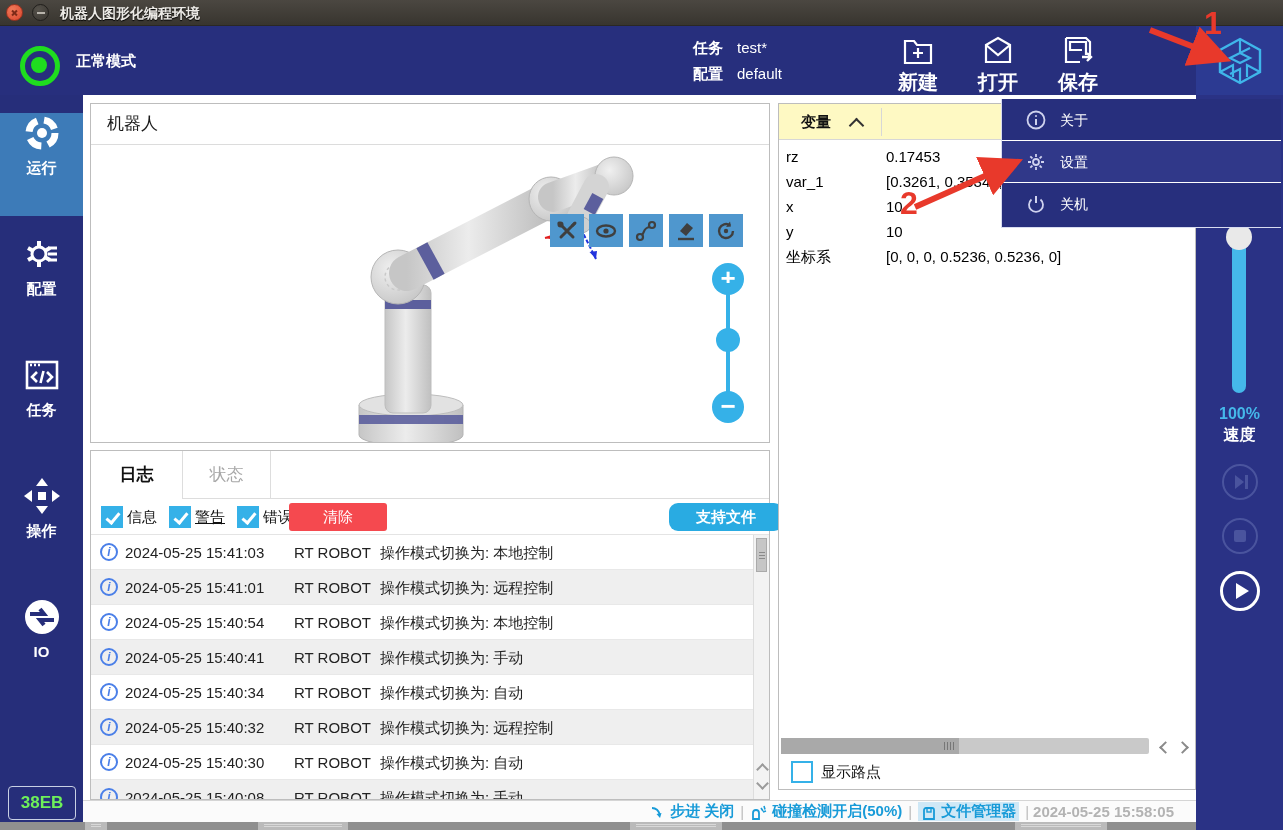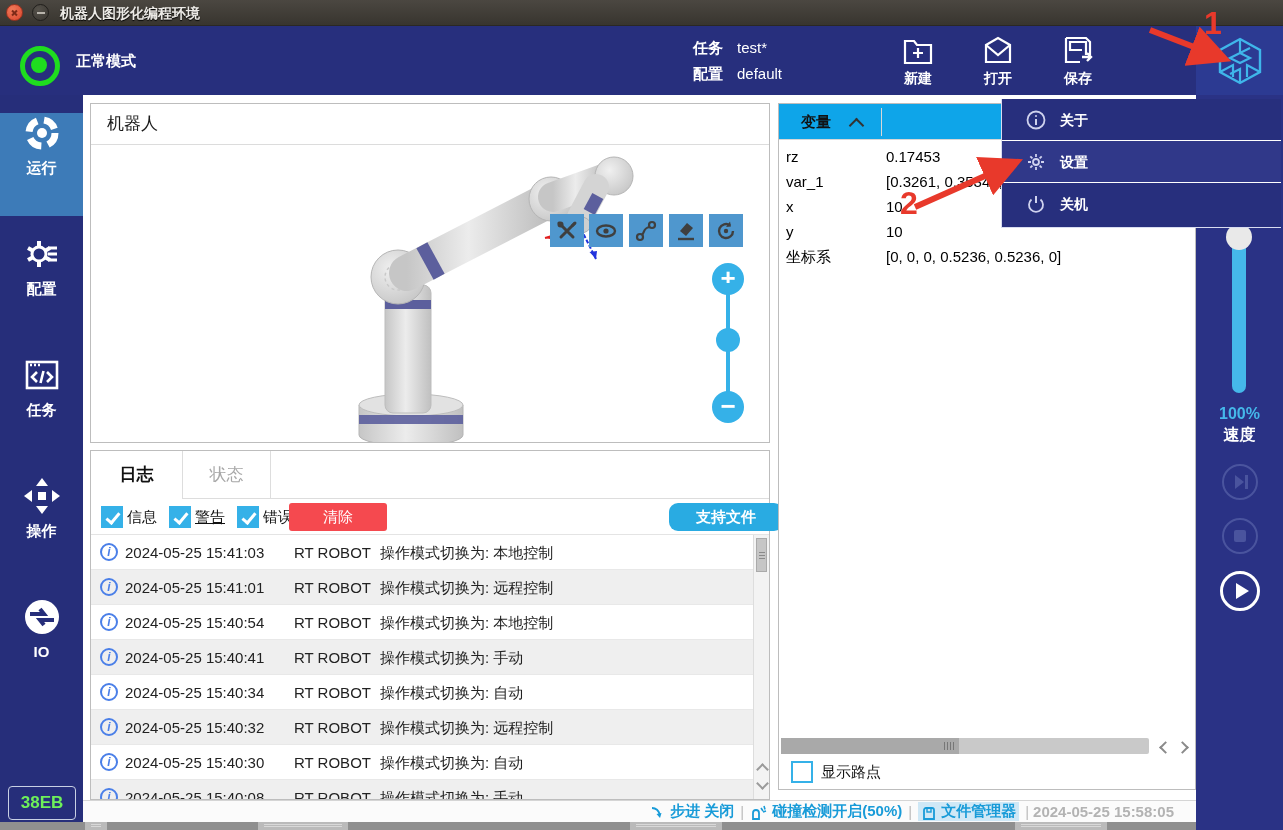--- a/index.html
+++ b/index.html
@@ -24,21 +24,21 @@
   .header{left:0;top:26px;width:1283px;height:69px;background:#272f7d;}
   .mode-ind{position:absolute;left:20px;top:20px;width:30px;height:30px;border-radius:50%;
     border:5px solid #1fdd1f;background:#272f7d;}
   .mode-ind i{position:absolute;left:6px;top:6px;width:16px;height:16px;border-radius:50%;background:#1fdd1f;}
   .mode-label{position:absolute;left:76px;top:0;height:69px;line-height:69px;color:#fff;font-size:15px;font-weight:bold;}
   .hmeta{position:absolute;left:693px;top:9px;color:#fff;font-size:15px;}
   .hmeta .row{height:26px;line-height:26px;}
   .hmeta b{font-weight:bold;margin-right:14px;}
   .hact{position:absolute;top:3px;width:72px;height:64px;color:#fff;text-align:center;cursor:pointer;}
   .hact svg{display:block;margin:4px auto 2px;}
-  .hact span{font-size:14px;font-weight:bold;}
+  .hact span{font-size:20px;font-weight:bold;}
   .logo-btn{position:absolute;left:1196px;top:0;width:87px;height:69px;background:#2c3a92;cursor:pointer;}
   .logo-btn svg{display:block;margin:10px auto;}
 
   
   .sidebar{left:0;top:95px;width:83px;height:727px;background:#262e7a;}
   .side-item{position:relative;width:83px;height:103px;color:#fff;text-align:center;cursor:pointer;}
   .side-item.active{background:#3d7bb8;}
   .side-item svg{display:block;margin:18px auto 6px;}
   .side-item span{font-size:15px;font-weight:bold;}
   .badge38{position:absolute;left:8px;top:691px;width:66px;height:32px;border:1px solid #c8d0e4;border-radius:4px;
@@ -84,21 +84,21 @@
   .vscroll{position:absolute;left:662px;top:84px;width:16px;height:264px;background:#f3f3f3;border-left:1px solid #ddd;box-sizing:border-box;}
   .vthumb{position:absolute;left:2px;top:3px;width:11px;height:34px;background:#c6c6c6;border:1px solid #aaa;box-sizing:border-box;}
   .vthumb:after{content:"";position:absolute;left:2px;top:13px;width:6px;height:1px;background:#8a8a8a;box-shadow:0 3px 0 #8a8a8a,0 6px 0 #8a8a8a;}
   .scr-arrow{position:absolute;width:12px;height:12px;cursor:pointer;}
   .scr-arrow:after{content:"";position:absolute;left:2px;width:7px;height:7px;border:solid #9a9a9a;border-width:2px 0 0 2px;}
   .scr-up:after{top:4px;transform:rotate(45deg);}
   .scr-down:after{top:0;transform:rotate(225deg);}
 
   
   .var-panel{left:778px;top:103px;width:418px;height:687px;background:#fff;border:1px solid #bdbdbd;box-sizing:border-box;}
-  .var-head{position:absolute;left:0;top:0;width:100%;height:36px;background:#0ea5e9;border-bottom:1px solid #d7d7d7;box-sizing:border-box;}
+  .var-head{position:absolute;left:0;top:0;width:100%;height:36px;background:#fef9c3;border-bottom:1px solid #d7d7d7;box-sizing:border-box;}
   .var-head .vh-label{position:absolute;left:22px;top:0;height:36px;line-height:36px;font-size:15px;font-weight:bold;color:#111;}
   .vh-chev{position:absolute;left:72px;top:16px;width:9px;height:9px;border:solid #333;border-width:2px 0 0 2px;transform:rotate(45deg);}
   .vh-div{position:absolute;left:102px;top:4px;width:1px;height:28px;background:#d7d7d7;}
   .varrow{position:relative;height:25px;}
   .varname{position:absolute;left:7px;top:0;height:25px;line-height:25px;font-size:15px;color:#000;}
   .varval{position:absolute;left:107px;top:0;height:25px;line-height:25px;font-size:15px;color:#000;white-space:nowrap;}
   .hscroll{position:absolute;left:2px;top:634px;width:368px;height:16px;background:#c9c9c9;border-radius:2px;}
   .hthumb{position:absolute;left:0;top:0;width:178px;height:16px;background:#a9a9a9;}
   .hthumb:after{content:"";position:absolute;right:14px;top:4px;width:1px;height:8px;background:#777;
     box-shadow:3px 0 0 #777,6px 0 0 #777,9px 0 0 #777;}
@@ -109,21 +109,21 @@
   .wp-row{position:absolute;left:12px;top:657px;}
   .wp-label{position:absolute;left:30px;top:0;height:22px;line-height:22px;font-size:15px;color:#111;white-space:nowrap;}
 
   
   .menu{left:1001px;top:99px;width:280px;height:129px;background:#272f7d;z-index:40;
     border-left:1px solid #d8dcf0;border-bottom:1px solid #d8dcf0;box-sizing:border-box;}
   .menu-item{position:relative;height:42px;border-bottom:1px solid #fff;box-sizing:border-box;cursor:pointer;}
   .menu-item:last-child{border-bottom:none;}
   .menu-item.hover{background:#303889;}
   .menu-item svg{position:absolute;left:24px;top:11px;}
-  .menu-item span{position:absolute;left:58px;top:0;height:42px;line-height:42px;color:#fff;font-size:14px;font-weight:bold;}
+  .menu-item span{position:absolute;left:58px;top:0;height:42px;line-height:42px;color:#fff;font-size:14px;font-weight:normal;}
 
   
   .rstrip{left:1196px;top:95px;width:87px;height:735px;background:#2a3285;}
   .speed-handle{position:absolute;left:30px;top:129px;width:26px;height:26px;border-radius:50%;background:#e9e9e9;cursor:pointer;}
   .speed-track{position:absolute;left:36px;top:140px;width:14px;height:158px;border-radius:7px;background:#45b8ea;}
   .speed-pct{position:absolute;left:0;top:310px;width:87px;text-align:center;color:#45b8ea;font-size:16px;font-weight:bold;}
   .speed-lab{position:absolute;left:0;top:330px;width:87px;text-align:center;color:#fff;font-size:16px;font-weight:bold;}
   .pbtn{position:absolute;left:26px;width:36px;height:36px;border-radius:50%;box-sizing:border-box;cursor:pointer;}
   .pbtn.dim{border:2px solid #4a549e;}
   .pbtn.lit{border:3px solid #fff;}

